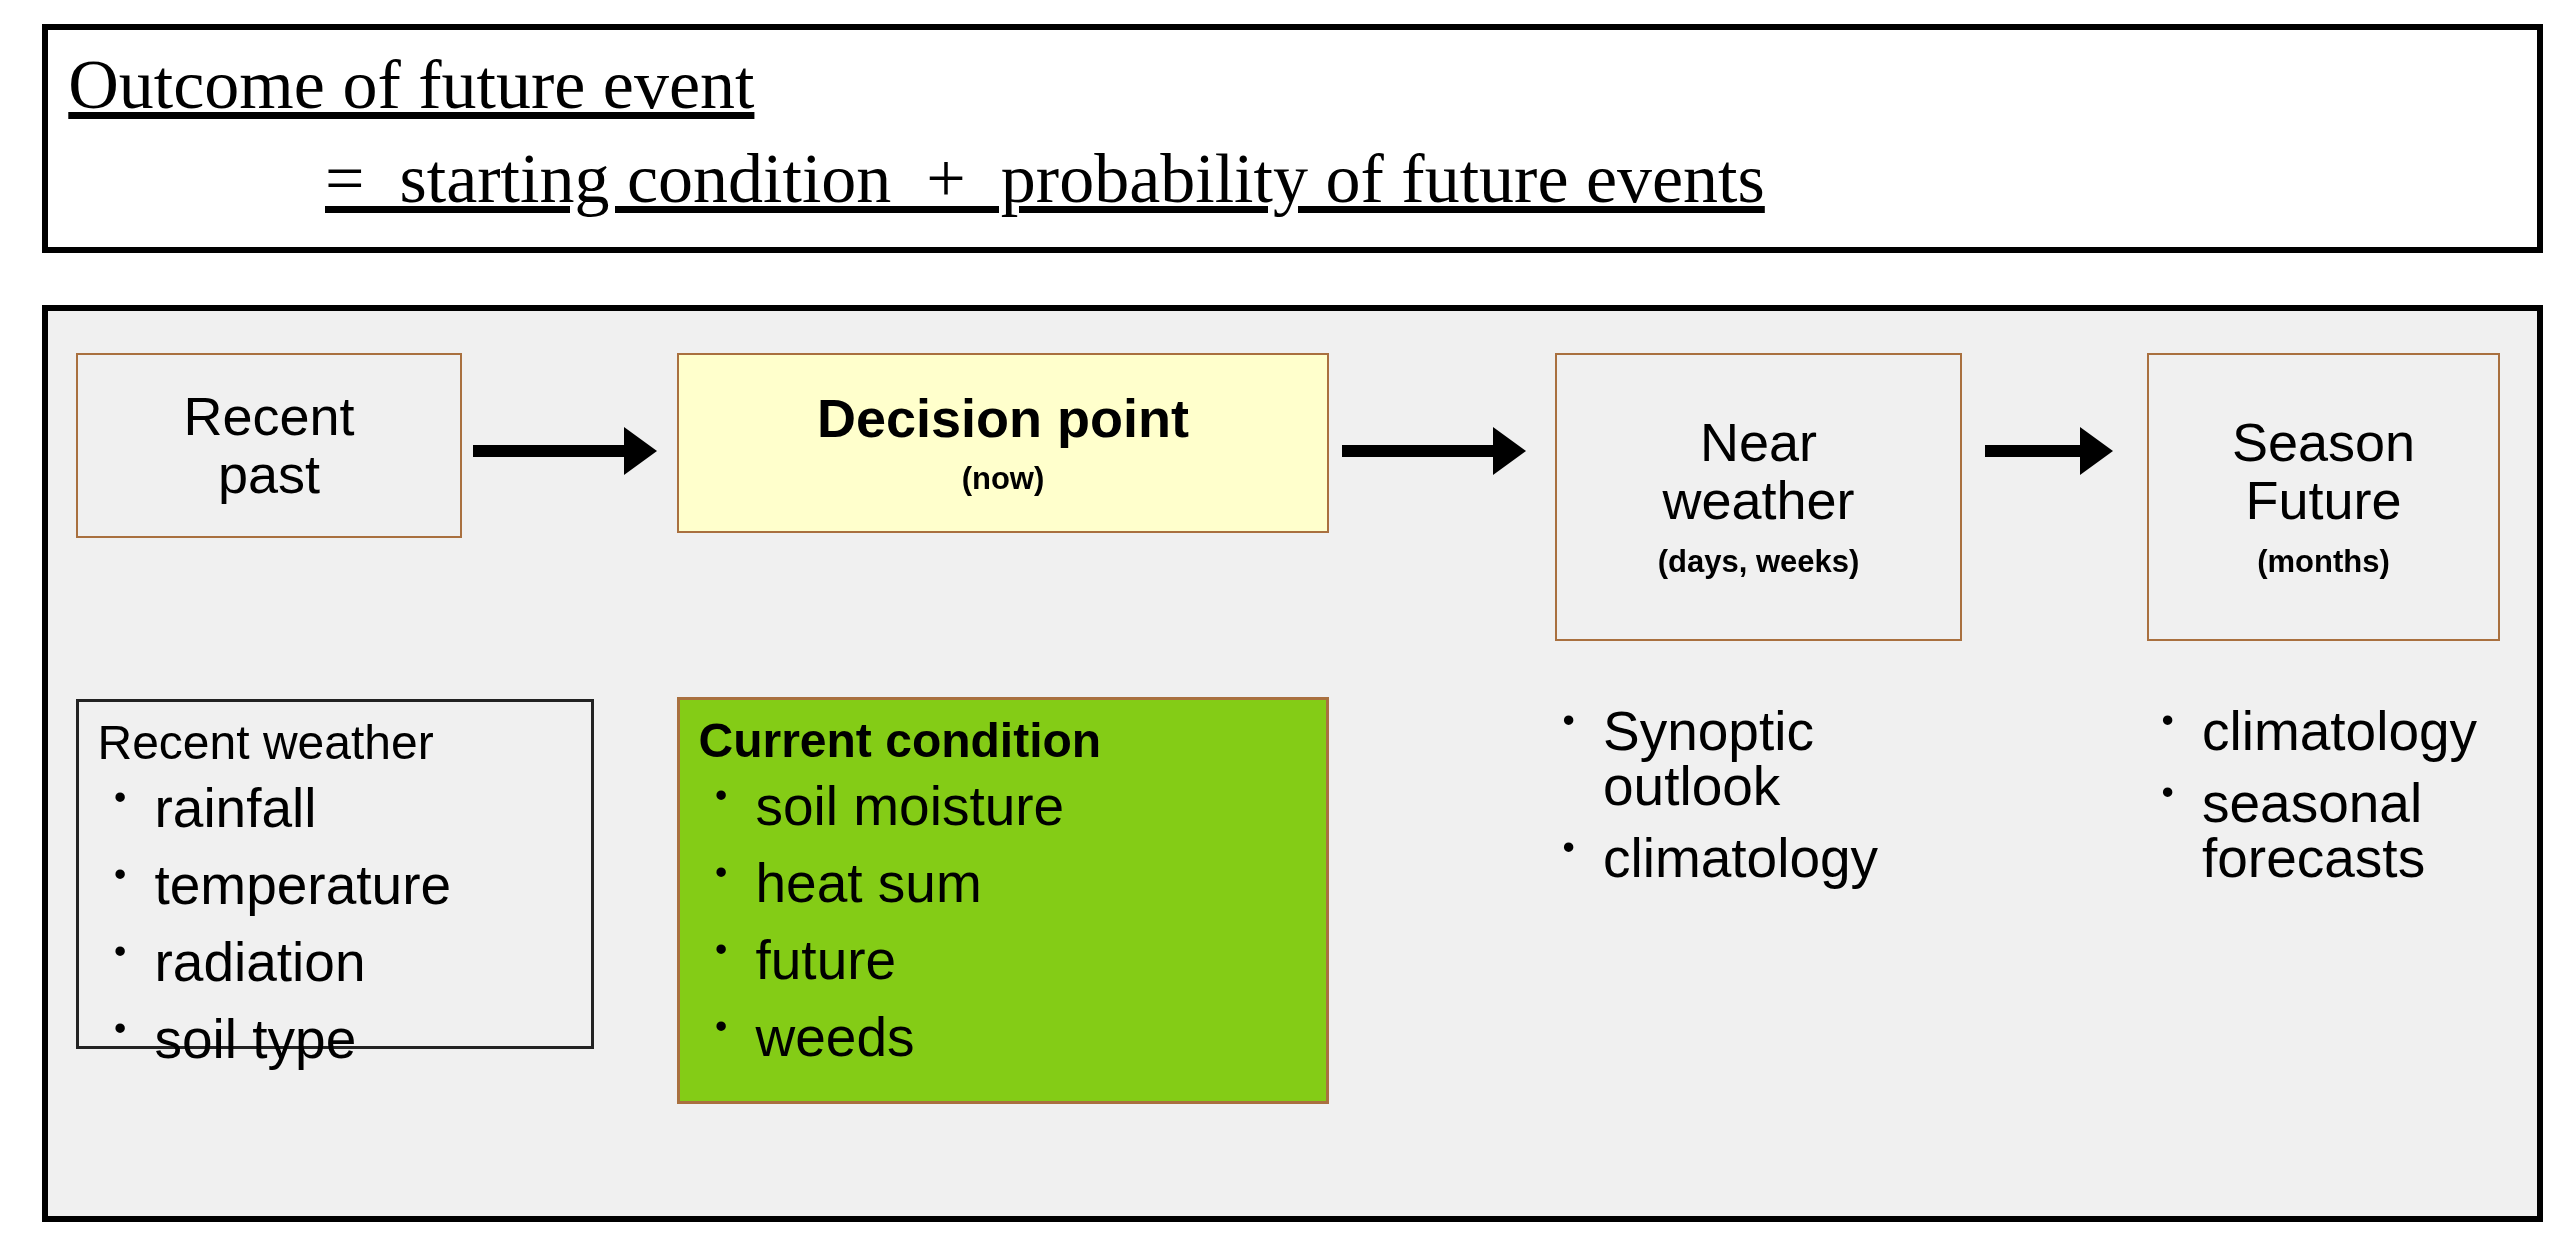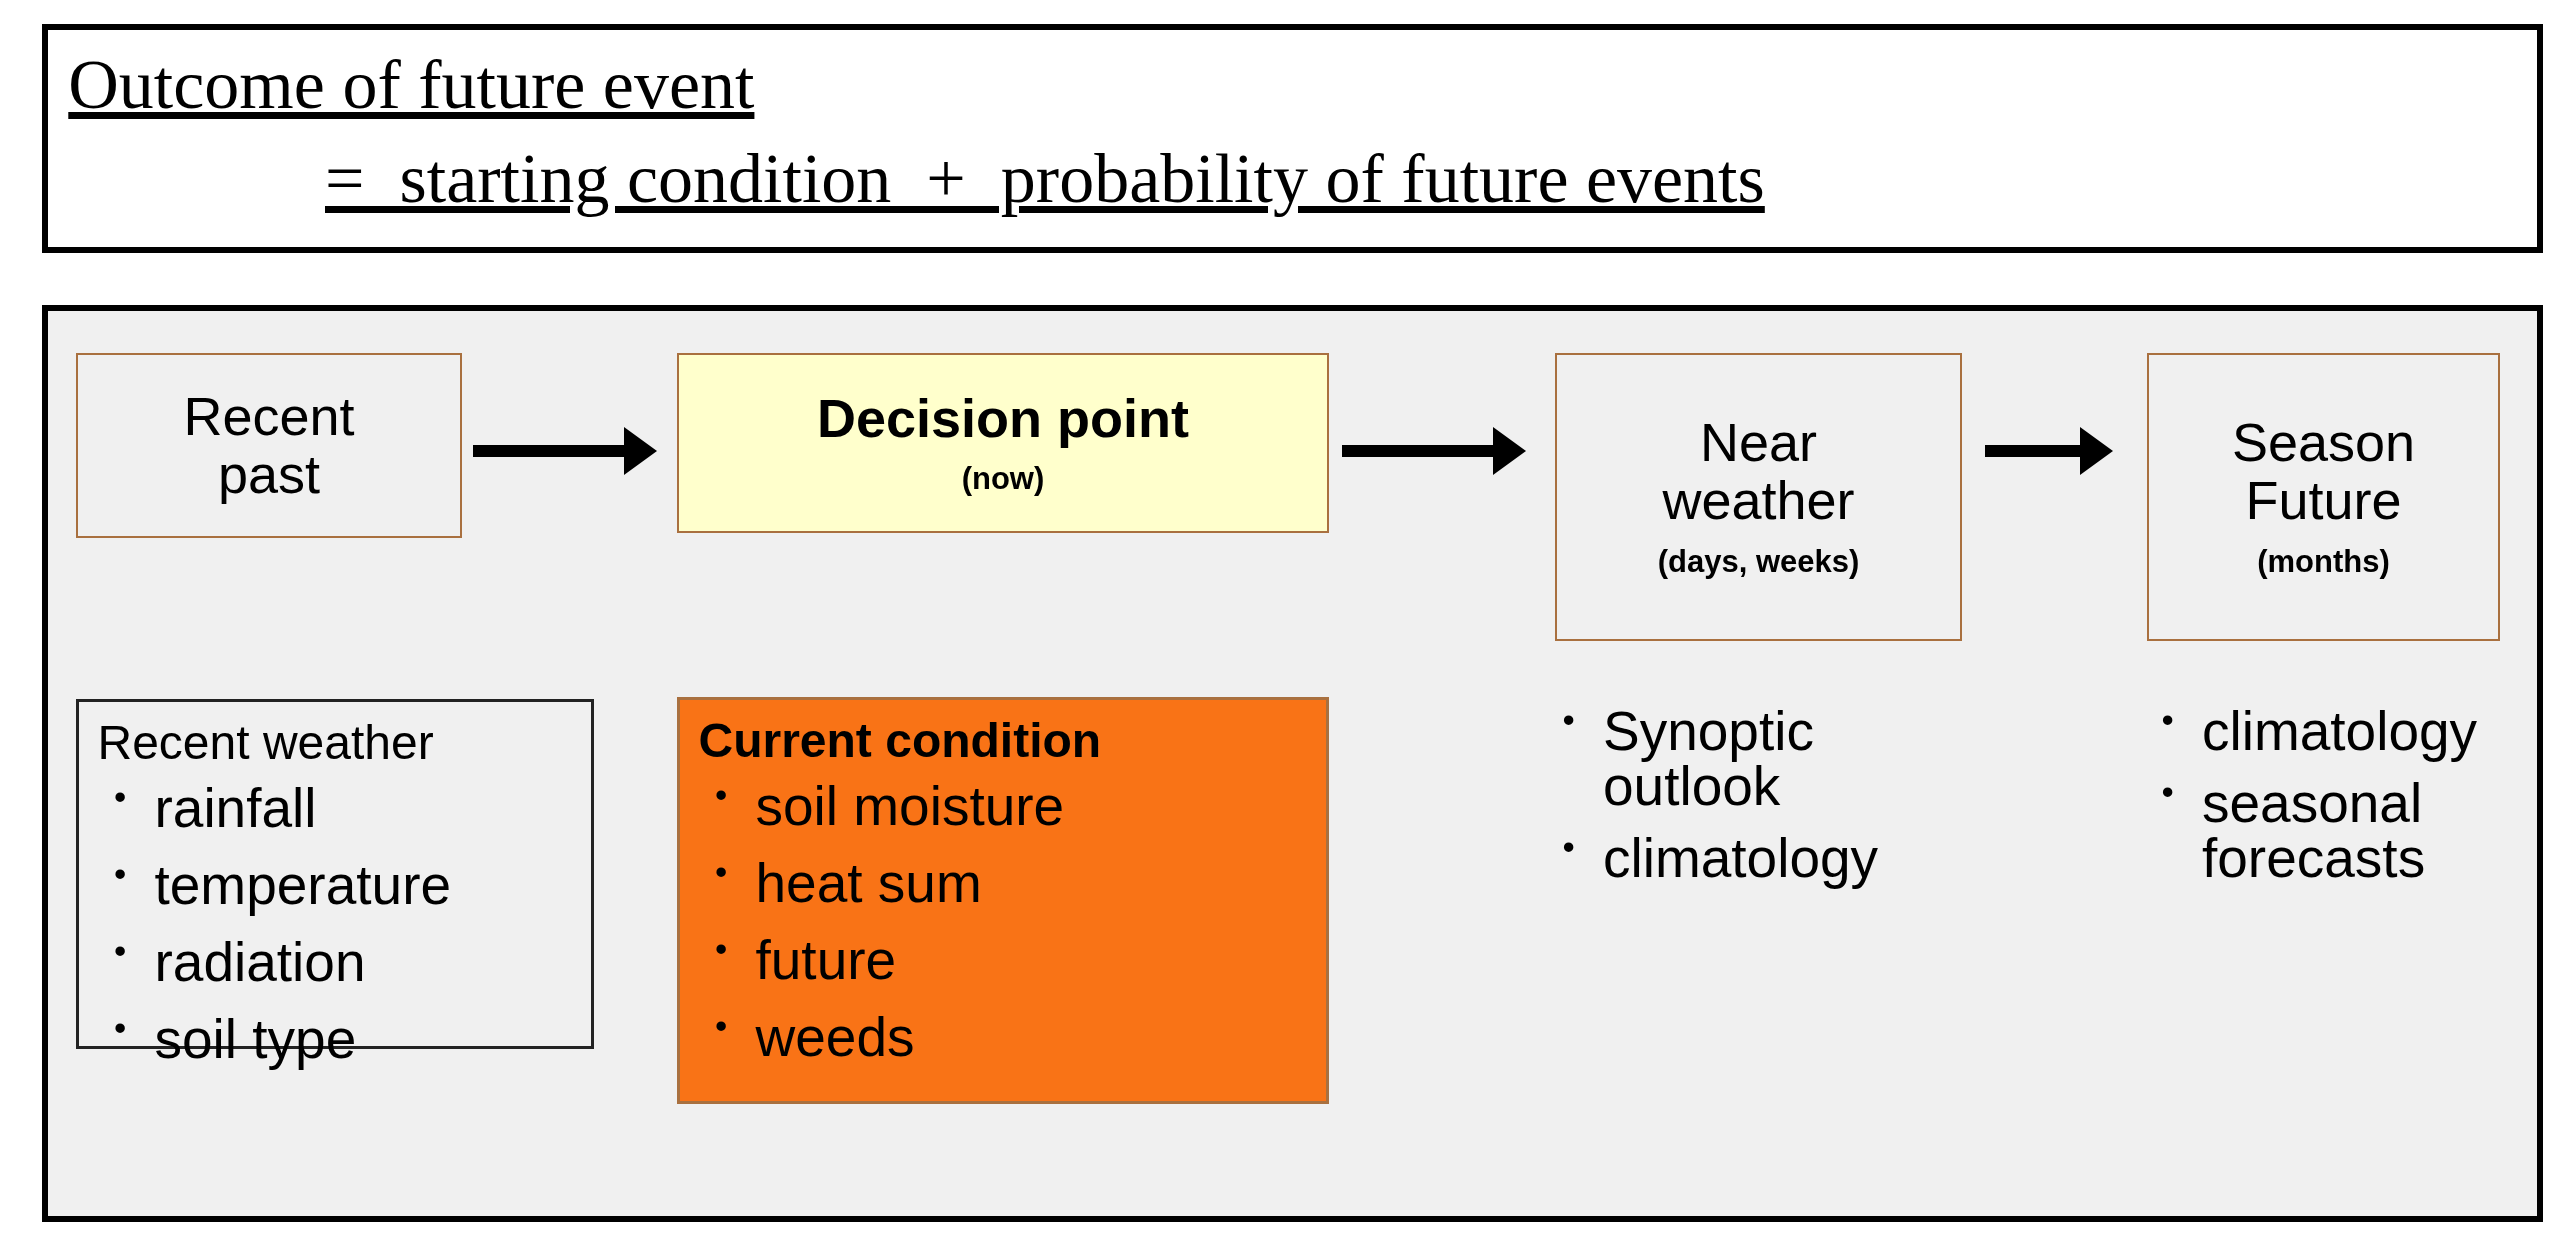--- a/index.html
+++ b/index.html
@@ -127,21 +127,21 @@
     color: #000000;
     padding: 15px 18.5px 16.6px 18.5px;
   }
   #box-recent-weather {
     left: 28px;  top: 388px;  width: 518px; height: 350px;
     background: #f0f0f0;
     border: 3.7px solid #222222;
   }
   #box-current-condition {
     left: 629px; top: 386px;  width: 652px; height: 407px;
-    background: #f97316;
+    background: #84cc16;
     border: 3.7px solid #a9703f;
   }
 
   .detail-title {
     font-size: 48px;
     line-height: 1.1;
     margin-bottom: 11px;
   }
   .detail-title.bold { font-weight: bold; }
 

